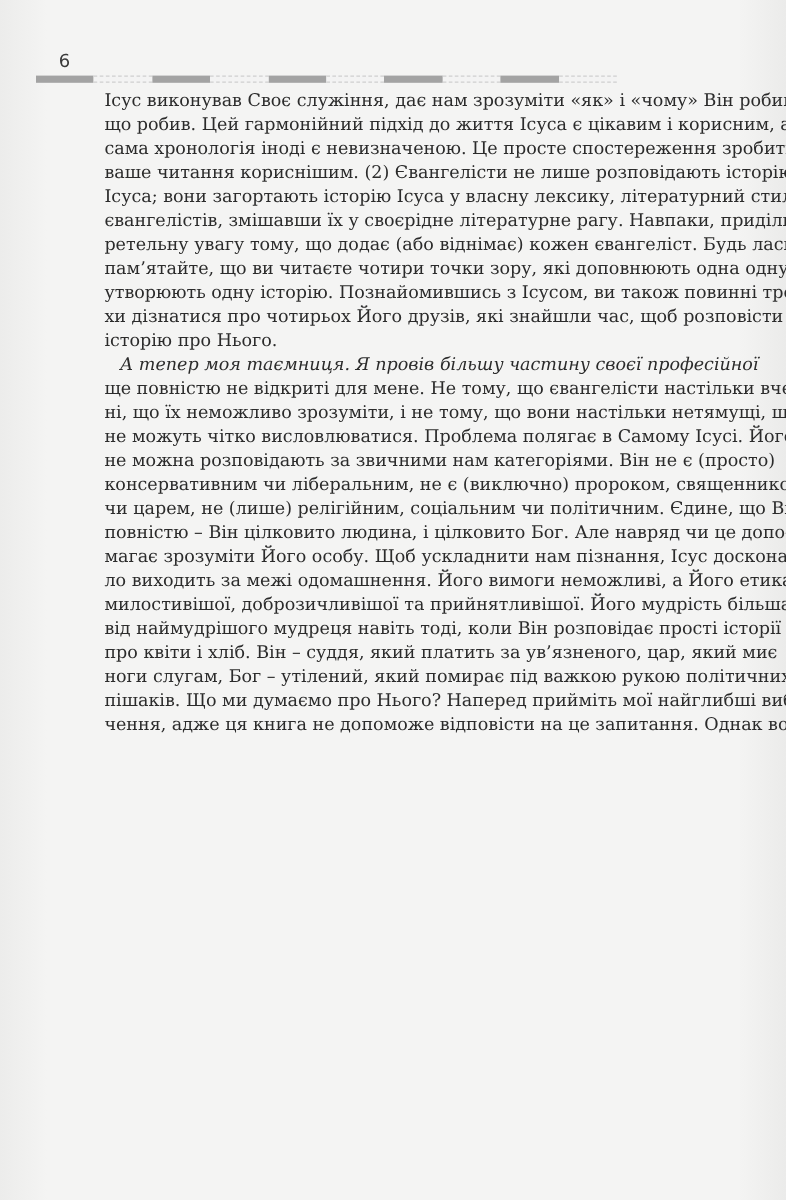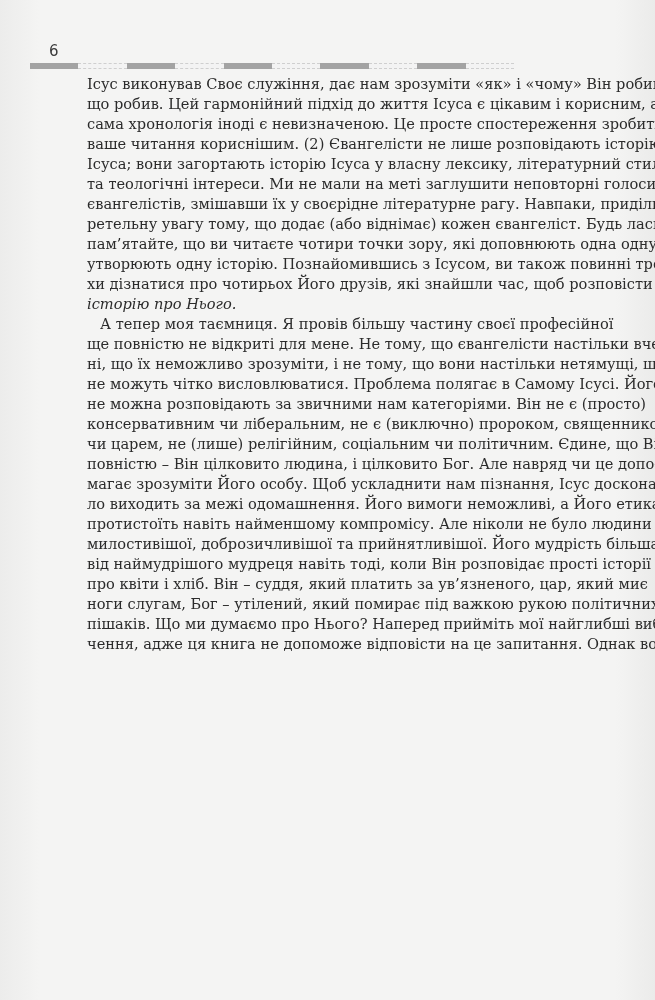--- a/index.html
+++ b/index.html
@@ -60,24 +60,24 @@
       height: 20px;
       line-height: 20px;
       font-size: 14.6px;
       white-space: nowrap;
       text-align: justify;
       text-align-last: justify;
       letter-spacing: 0;
     }
     .line.last {
       text-align-last: left;
-      font-style: italic;
     }
     .line.indent {
       padding-left: 13px;
+      font-style: italic;
     }
     .paragraph { display: block; }
   </style>
 </head>
 <body>
 
 <div class="page">
 
   <div class="page-number">6</div>
 
@@ -95,41 +95,39 @@
   </div>
 
   <div class="text-block">
 
     <div class="paragraph">
       <span class="line">Ісус виконував Своє служіння, дає нам зрозуміти «як» і «чому» Він робив те,</span>
       <span class="line">що робив. Цей гармонійний підхід до життя Ісуса є цікавим і корисним, але</span>
       <span class="line">сама хронологія іноді є невизначеною. Це просте спостереження зробить</span>
       <span class="line">ваше читання кориснішим. (2) Євангелісти не лише розповідають історію</span>
       <span class="line">Ісуса; вони загортають історію Ісуса у власну лексику, літературний стиль</span>
-      <span class="line">та теологічні інтереси. Ми не мали на меті заглушити неповторні голоси</span>
       <span class="line">євангелістів, змішавши їх у своєрідне літературне рагу. Навпаки, приділили</span>
       <span class="line">ретельну увагу тому, що додає (або віднімає) кожен євангеліст. Будь ласка,</span>
       <span class="line">пам’ятайте, що ви читаєте чотири точки зору, які доповнюють одна одну й</span>
       <span class="line">утворюють одну історію. Познайомившись з Ісусом, ви також повинні тро-</span>
       <span class="line">хи дізнатися про чотирьох Його друзів, які знайшли час, щоб розповісти</span>
       <span class="line last">історію про Нього.</span>
     </div>
 
     <div class="paragraph">
       <span class="line indent">А тепер моя таємниця. Я провів більшу частину своєї професійної</span>
       <span class="line">ще повністю не відкриті для мене. Не тому, що євангелісти настільки вче-</span>
       <span class="line">ні, що їх неможливо зрозуміти, і не тому, що вони настільки нетямущі, що</span>
       <span class="line">не можуть чітко висловлюватися. Проблема полягає в Самому Ісусі. Його</span>
       <span class="line">не можна розповідають за звичними нам категоріями. Він не є (просто)</span>
       <span class="line">консервативним чи ліберальним, не є (виключно) пророком, священником</span>
       <span class="line">чи царем, не (лише) релігійним, соціальним чи політичним. Єдине, що Він</span>
       <span class="line">повністю – Він цілковито людина, і цілковито Бог. Але навряд чи це допо-</span>
       <span class="line">магає зрозуміти Його особу. Щоб ускладнити нам пізнання, Ісус доскона-</span>
       <span class="line">ло виходить за межі одомашнення. Його вимоги неможливі, а Його етика</span>
-      <span class="line">протистоїть навіть найменшому компромісу. Але ніколи не було людини</span>
       <span class="line">милостивішої, доброзичливішої та прийнятливішої. Його мудрість більша</span>
       <span class="line">від наймудрішого мудреця навіть тоді, коли Він розповідає прості історії</span>
       <span class="line">про квіти і хліб. Він – суддя, який платить за ув’язненого, цар, який миє</span>
       <span class="line">ноги слугам, Бог – утілений, який помирає під важкою рукою політичних</span>
       <span class="line">пішаків. Що ми думаємо про Нього? Наперед прийміть мої найглибші виба-</span>
       <span class="line">чення, адже ця книга не допоможе відповісти на це запитання. Однак вона</span>
     </div>
 
   </div>
 </div>

